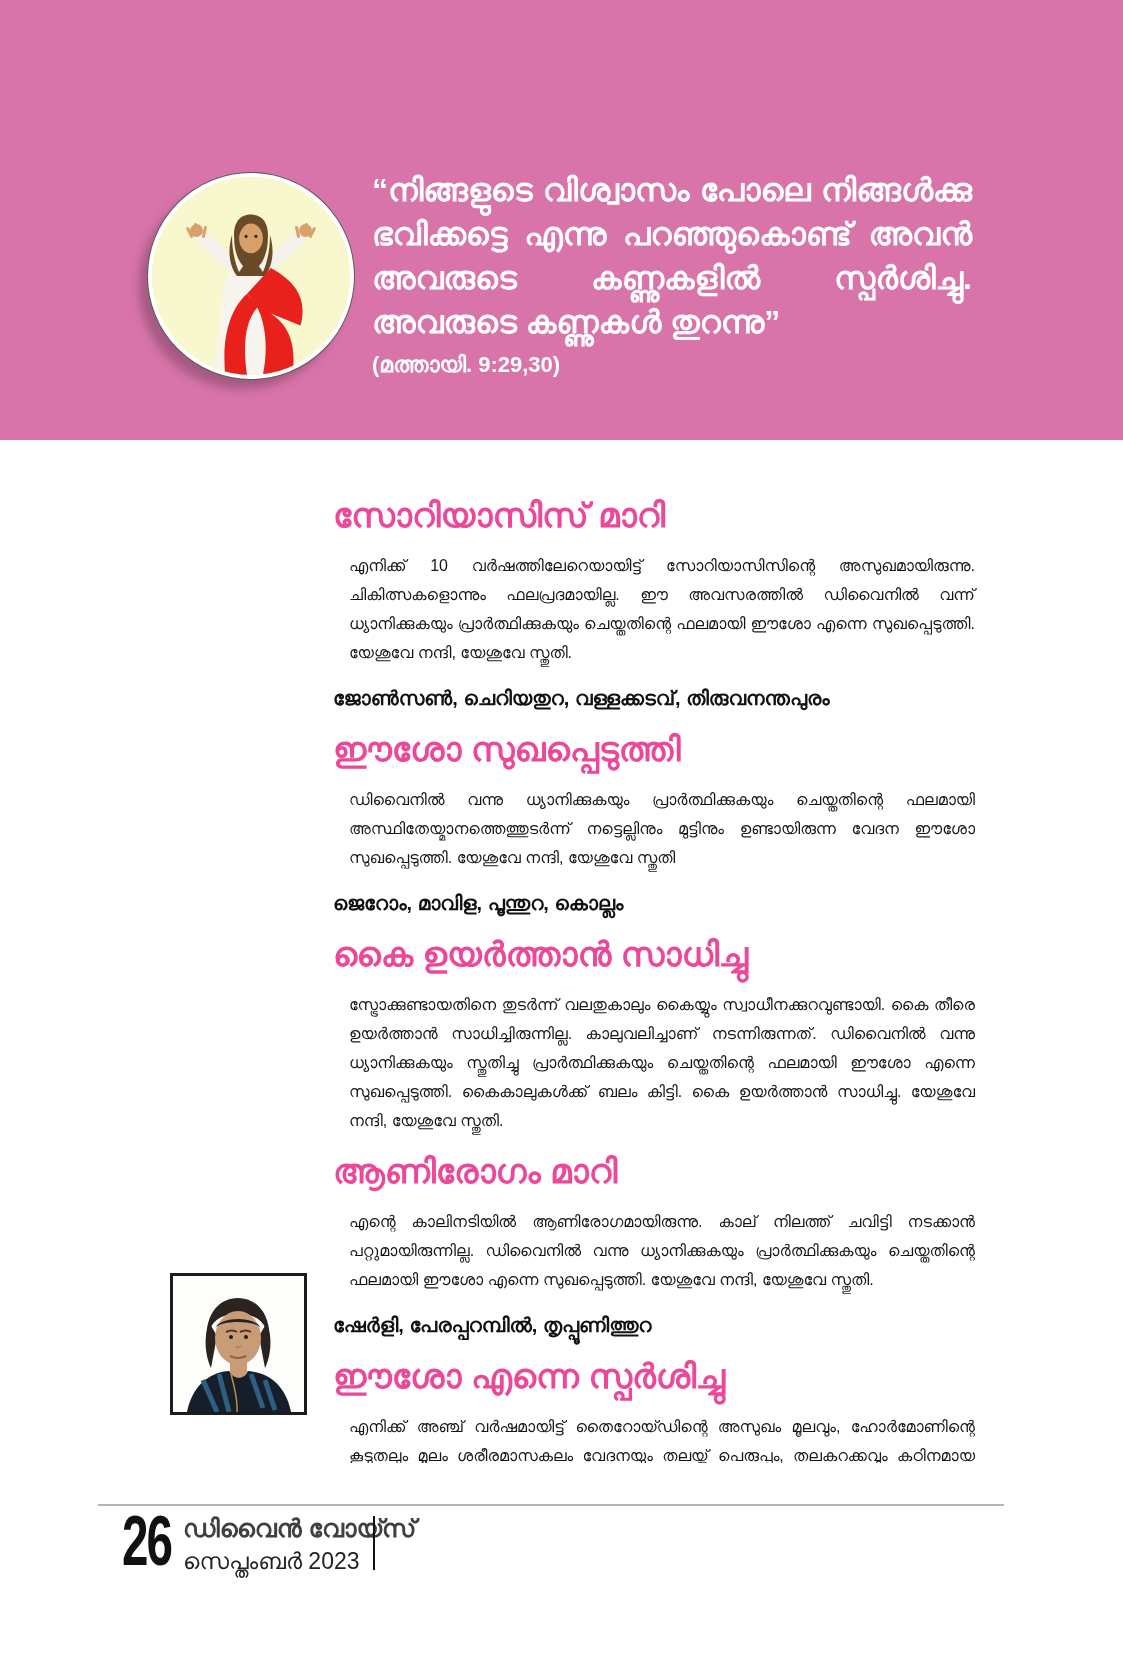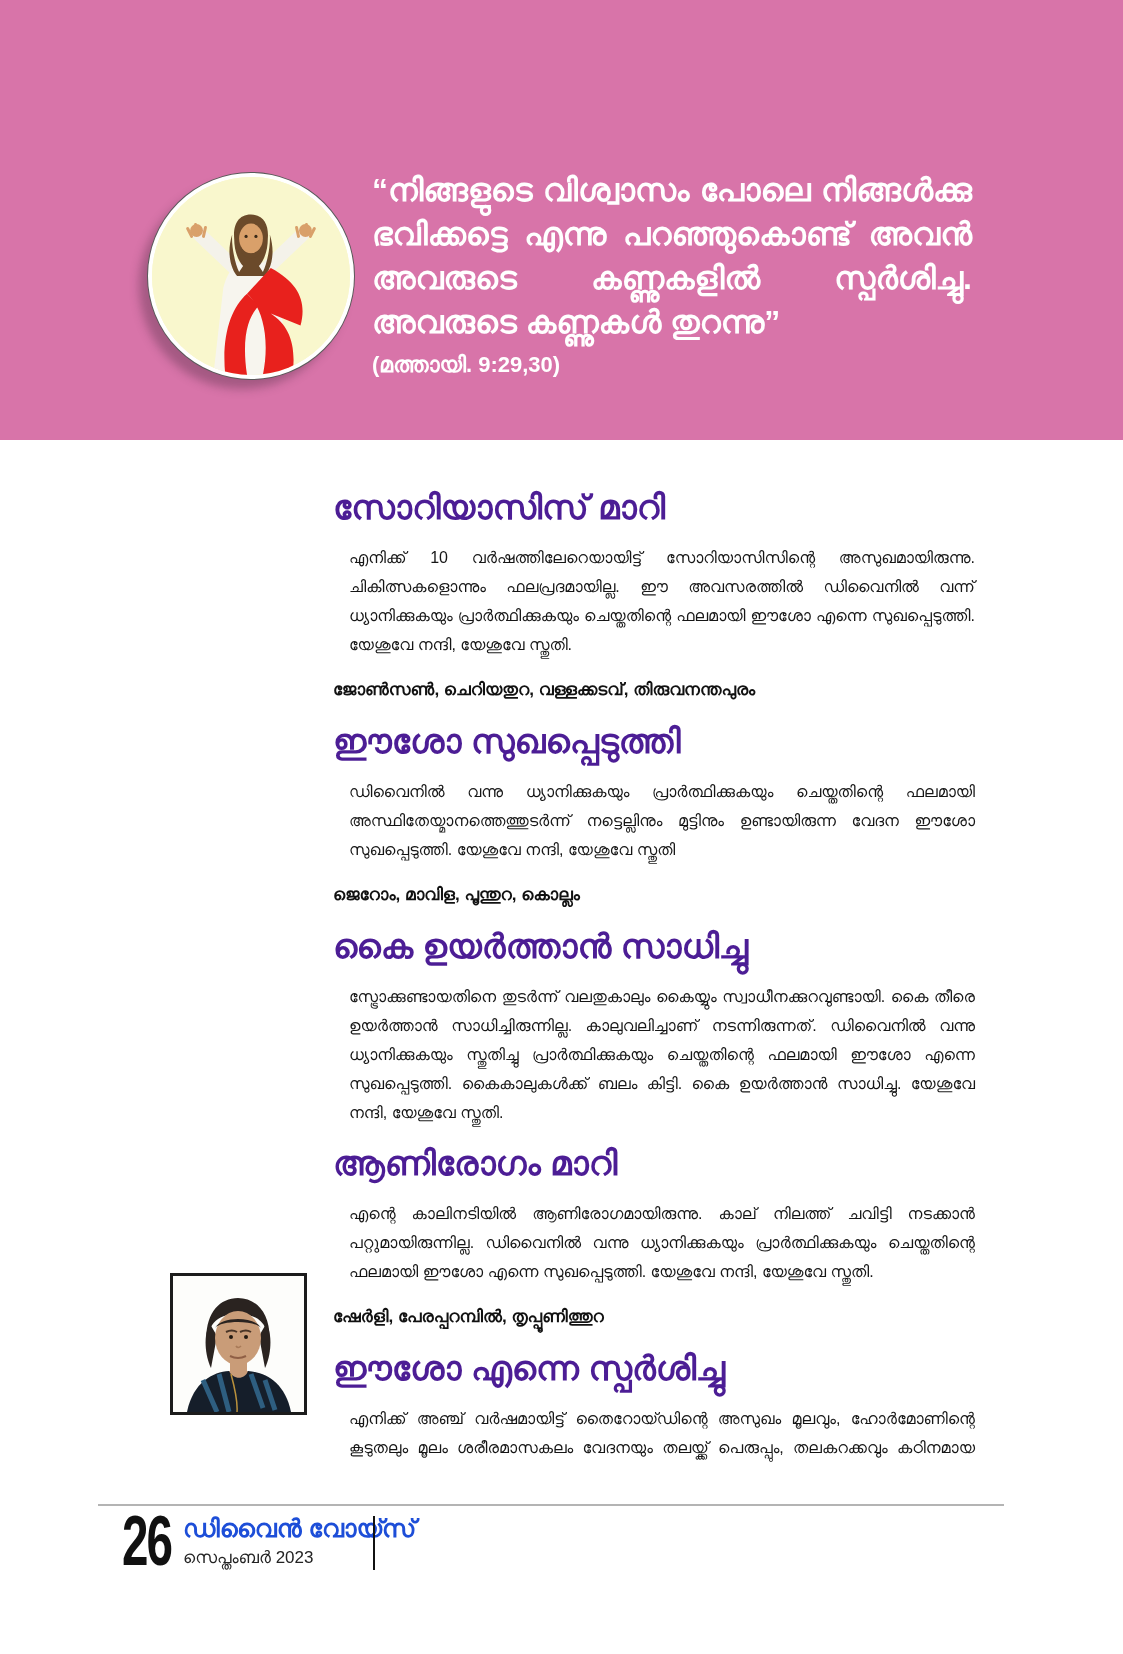--- a/index.html
+++ b/index.html
@@ -30,52 +30,52 @@
     position:absolute;left:372px;top:352px;width:600px;
     color:#ffffff;font-weight:600;font-size:22px;
   }
   
   .content{
     position:absolute;left:333px;top:488px;width:658px;height:975px;
     overflow:hidden;
   }
   .section{margin-bottom:17px;}
   .section-heading{
-    color:#4c1d95;font-weight:bold;font-size:34px;line-height:1.15;
-    margin:0 0 7px 0;letter-spacing:0;
+    color:#ec4899;font-weight:bold;font-size:34px;line-height:1.15;
+    margin:8px 0 7px 0;letter-spacing:0;
   }
   .section-body{
     color:#161616;font-size:16px;line-height:29px;text-align:justify;
     margin:16px;
   }
   .section-signature{
-    color:#111111;font-size:17px;line-height:30px;font-weight:bold;margin:0;
+    color:#111111;font-size:20px;line-height:30px;font-weight:bold;margin:0;
   }
   
   .photo-frame{
     position:absolute;left:170px;top:1273px;width:131px;height:136px;
     background:#ffffff;border:3px solid #1c1c1c;overflow:hidden;
   }
   .photo-frame svg{display:block;width:100%;height:100%;}
   
   .footer-rule{
     position:absolute;left:98px;top:1504px;width:906px;height:2px;
     background:#b4b4b4;
   }
   .page-number{
     position:absolute;left:122px;top:1506px;color:#111111;
     font-size:70px;font-weight:600;letter-spacing:-3px;
     transform:scaleX(.68);transform-origin:left top;line-height:1;
   }
   .magazine-name{
-    position:absolute;left:183px;top:1514px;color:#1d4ed8;
+    position:absolute;left:183px;top:1514px;color:#404040;
     font-size:25px;font-weight:bold;
   }
   .issue-date{
-    position:absolute;left:183px;top:1548px;color:#222222;font-size:17px;
+    position:absolute;left:183px;top:1548px;color:#222222;font-size:23px;
   }
   .footer-divider{
     position:absolute;left:373px;top:1516px;width:2px;height:54px;
     background:#111111;
   }
 </style>
 </head>
 <body>
 
 <div class="pink-band">

